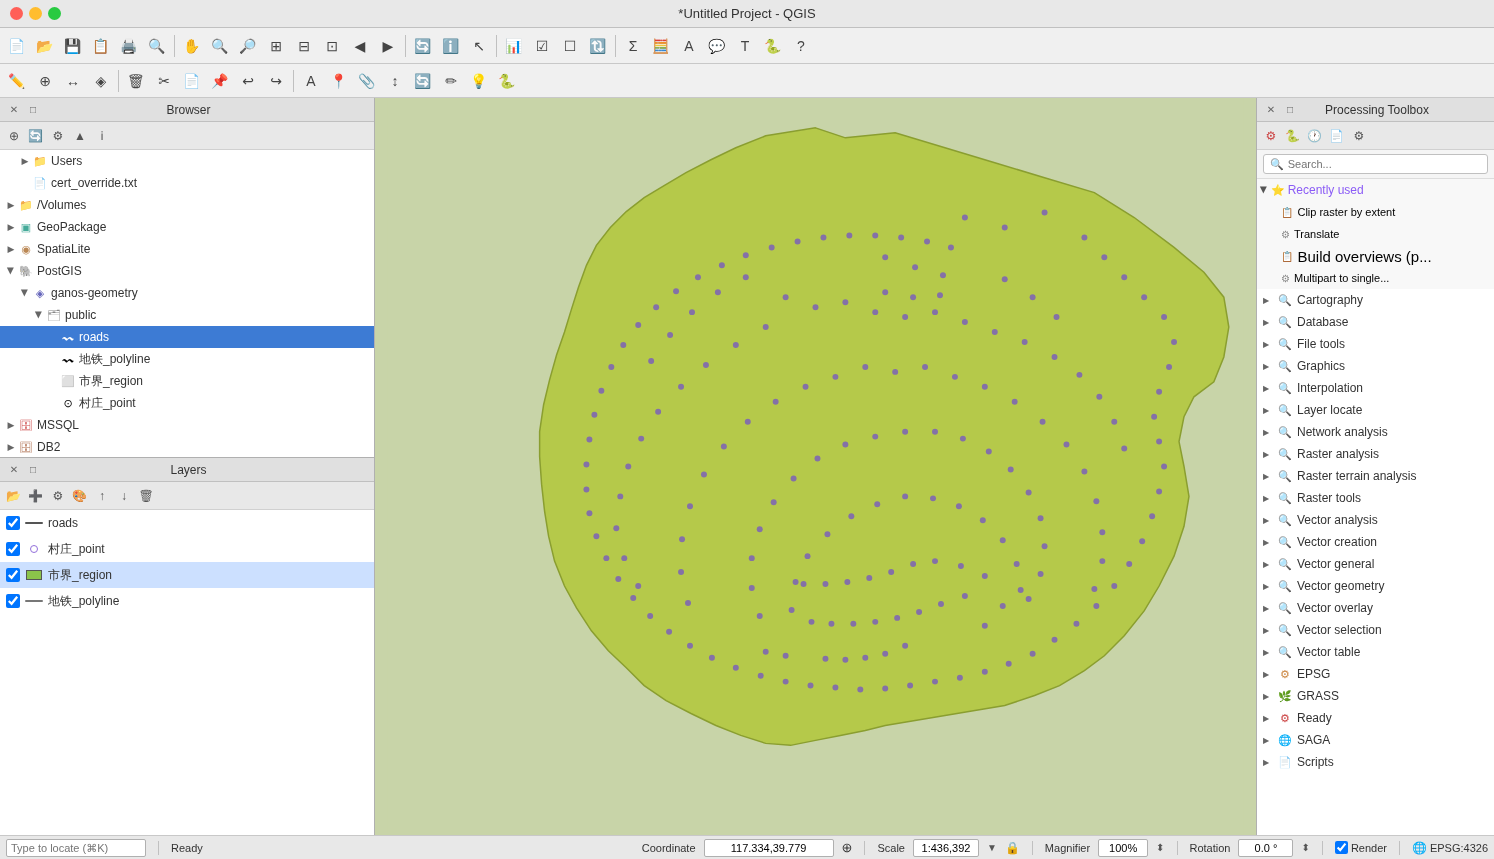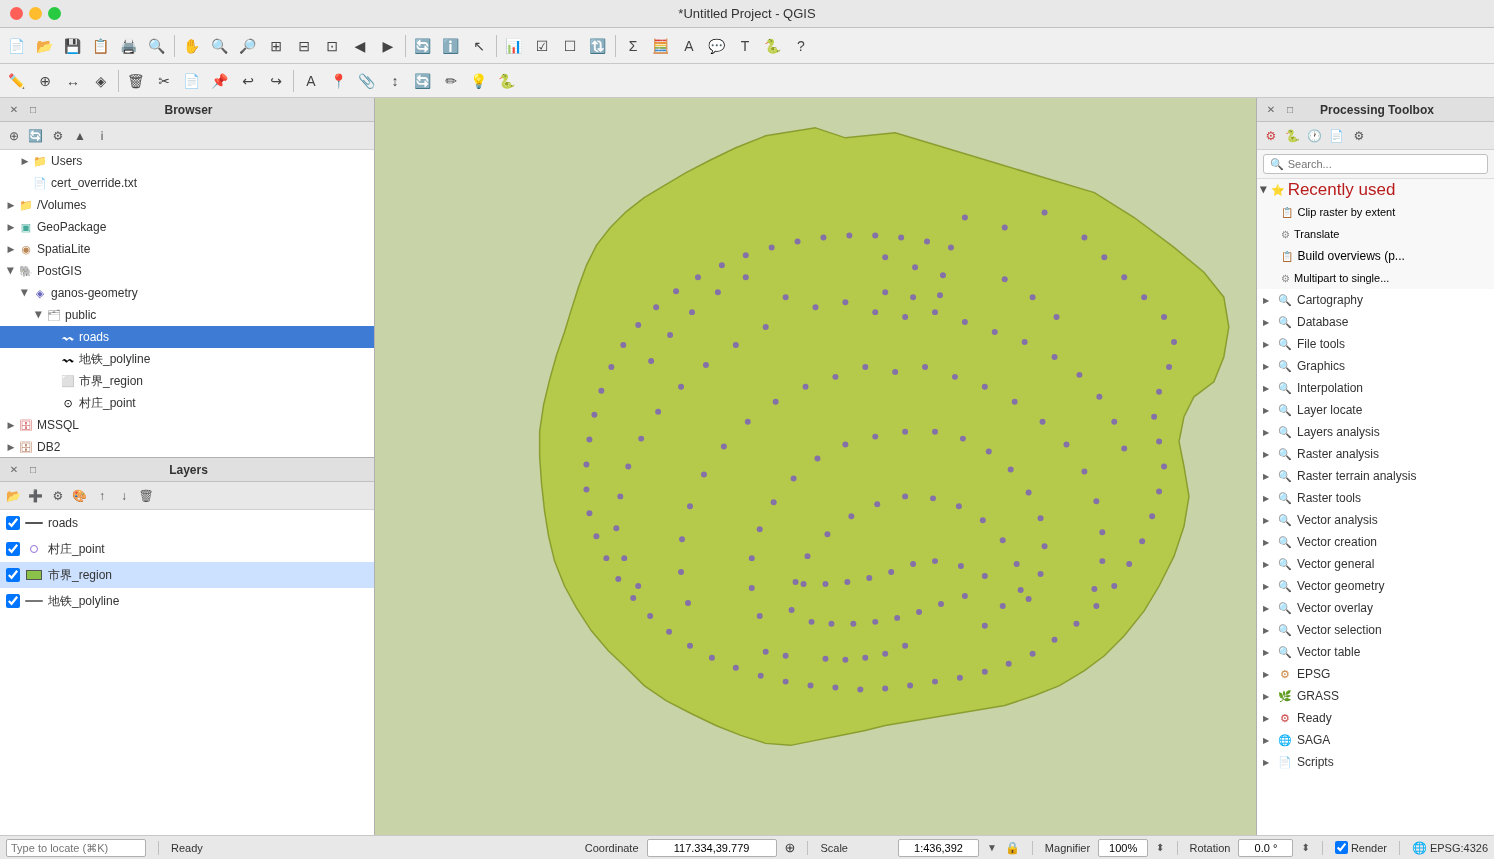--- a/index.html
+++ b/index.html
@@ -22,21 +22,21 @@
 
     
     .main { flex: 1; display: flex; overflow: hidden; }
 
     
     .left-panel { width: 375px; display: flex; flex-direction: column; border-right: 1px solid #b0b0b0; flex-shrink: 0; }
 
     
     .browser-pane { height: 360px; display: flex; flex-direction: column; border-bottom: 1px solid #b0b0b0; }
     .pane-header { height: 24px; background: #e0e0e0; border-bottom: 1px solid #c0c0c0; display: flex; align-items: center; justify-content: space-between; padding: 0 6px; }
-    .pane-title { font-size: 12px; font-weight: 700; color: #333; }
+    .pane-title { font-size: 12px; font-weight: 400; color: #333; }
     .pane-ctrl { width: 16px; height: 16px; display: flex; align-items: center; justify-content: center; font-size: 10px; color: #666; cursor: pointer; }
 
     .browser-toolbar { height: 28px; background: #e8e8e8; border-bottom: 1px solid #d0d0d0; display: flex; align-items: center; padding: 0 4px; gap: 2px; }
     .sm-icon { width: 20px; height: 20px; display: flex; align-items: center; justify-content: center; font-size: 12px; color: #555; cursor: pointer; border-radius: 2px; }
 
     .browser-tree { flex: 1; overflow-y: auto; background: #fff; }
     .tree-item { display: flex; align-items: center; height: 22px; padding-left: 4px; cursor: pointer; white-space: nowrap; overflow: hidden; }
     .tree-item.selected { background: #3d7bd4; color: #fff; }
     .tree-item.selected .tree-label { color: #fff; }
     .tree-indent { display: inline-block; flex-shrink: 0; }
@@ -71,21 +71,21 @@
     .search-box { flex: 1; height: 20px; border: 1px solid #c0c0c0; border-radius: 3px; padding: 0 6px; font-size: 11px; background: #fff; display: flex; align-items: center; gap: 4px; }
     .search-box input { border: none; outline: none; font-size: 11px; flex: 1; background: transparent; }
 
     .toolbox-tree { flex: 1; overflow-y: auto; background: #fff; }
     .toolbox-arrow { font-size: 8px; color: #666; width: 10px; }
     .toolbox-icon { width: 16px; height: 16px; display: flex; align-items: center; justify-content: center; font-size: 11px; flex-shrink: 0; }
     .toolbox-label { font-size: 12px; color: #333; }
 
     .recently-used { background: #f8f8f8; }
     .recently-header { display: flex; align-items: center; height: 22px; padding-left: 4px; gap: 3px; cursor: pointer; }
-    .recently-label { font-size: 17px; color: #b91c1c; font-weight: 500; }
+    .recently-label { font-size: 12px; color: #8b5cf6; font-weight: 500; }
     .recently-items { padding-left: 20px; }
     .recently-row { display: flex; align-items: center; height: 22px; gap: 4px; cursor: pointer; padding-left: 4px; }
 
     
     .statusbar { height: 24px; background: #e8e8e8; border-top: 1px solid #c8c8c8; display: flex; align-items: center; padding: 0 6px; gap: 8px; font-size: 11px; color: #333; flex-shrink: 0; }
     .status-sep { width: 1px; height: 14px; background: #c0c0c0; margin: 0 4px; }
     .status-item { display: flex; align-items: center; gap: 3px; white-space: nowrap; }
     .status-input { height: 18px; border: 1px solid #b0b0b0; border-radius: 2px; padding: 0 4px; font-size: 11px; background: #fff; width: 90px; text-align: center; }
     .status-spacer { flex: 1; }
     .lock-icon { font-size: 11px; }
@@ -582,21 +582,21 @@
           <div class="recently-row">
             <span style="font-size:10px;color:#888;">📋</span>
             <span style="font-size:11px;">Clip raster by extent</span>
           </div>
           <div class="recently-row">
             <span style="font-size:10px;color:#888;">⚙</span>
             <span style="font-size:11px;">Translate</span>
           </div>
           <div class="recently-row">
             <span style="font-size:10px;color:#888;">📋</span>
-            <span style="font-size:12px;">Build overviews (p...</span>
+            <span style="font-size:15px;">Build overviews (p...</span>
           </div>
           <div class="recently-row">
             <span style="font-size:10px;color:#888;">⚙</span>
             <span style="font-size:11px;">Multipart to single...</span>
           </div>
         </div>
       </div>
 
       <div class="proc-section-item">
         <span class="toolbox-arrow">▶</span>
@@ -624,21 +624,21 @@
         <span class="toolbox-label">Interpolation</span>
       </div>
       <div class="proc-section-item">
         <span class="toolbox-arrow">▶</span>
         <span class="toolbox-icon" style="color:#4a9;">🔍</span>
         <span class="toolbox-label">Layer locate</span>
       </div>
       <div class="proc-section-item">
         <span class="toolbox-arrow">▶</span>
         <span class="toolbox-icon" style="color:#4a9;">🔍</span>
-        <span class="toolbox-label">Layers analysis</span>
+        <span class="toolbox-label">Network analysis</span>
       </div>
       <div class="proc-section-item">
         <span class="toolbox-arrow">▶</span>
         <span class="toolbox-icon" style="color:#4a9;">🔍</span>
         <span class="toolbox-label">Raster analysis</span>
       </div>
       <div class="proc-section-item">
         <span class="toolbox-arrow">▶</span>
         <span class="toolbox-icon" style="color:#4a9;">🔍</span>
         <span class="toolbox-label">Raster terrain analysis</span>
@@ -717,21 +717,21 @@
     <input type="text" style="width: 140px; height: 18px; border: 1px solid rgb(176, 176, 176); border-radius: 2px; padding: 0px 4px; font-size: 11px;" placeholder="Type to locate (⌘K)">
   </div>
   <div class="status-sep"></div>
   <span class="status-item">Ready</span>
   <div class="status-spacer"></div>
   <span class="status-item">Coordinate</span>
   <input type="text" class="status-input" style="width: 130px;" value="117.334,39.779">
   <span class="status-item" style="font-size:13px;">⊕</span>
   <div class="status-sep"></div>
   <span class="status-item">Scale</span>
-  <input type="text" class="status-input" style="width: 81px; margin-left: 42px;" value="1:436,392">
+  <input type="text" class="status-input" style="width: 66px;" value="1:436,392">
   <span style="font-size:10px;color:#555;cursor:pointer;">▼</span>
   <span class="lock-icon" style="font-size:12px;">🔒</span>
   <div class="status-sep"></div>
   <span class="status-item">Magnifier</span>
   <input type="text" class="status-input" style="width: 50px;" value="100%">
   <span style="font-size:10px;color:#555;">⬍</span>
   <div class="status-sep"></div>
   <span class="status-item">Rotation</span>
   <input type="text" class="status-input" style="width: 55px;" value="0.0 °">
   <span style="font-size:10px;color:#555;">⬍</span>

